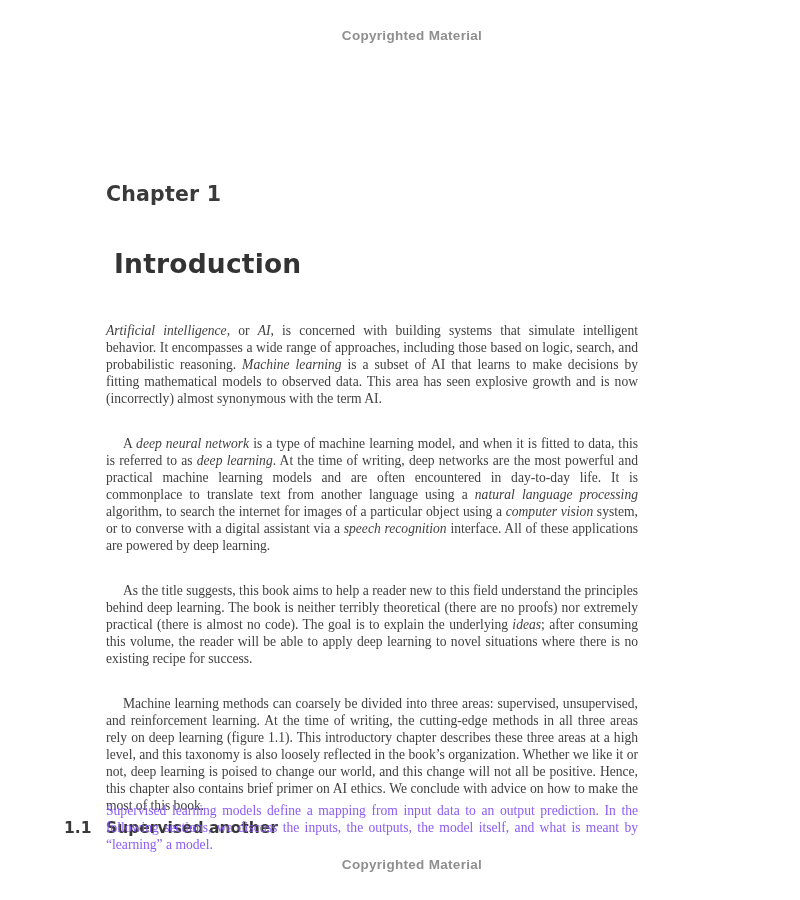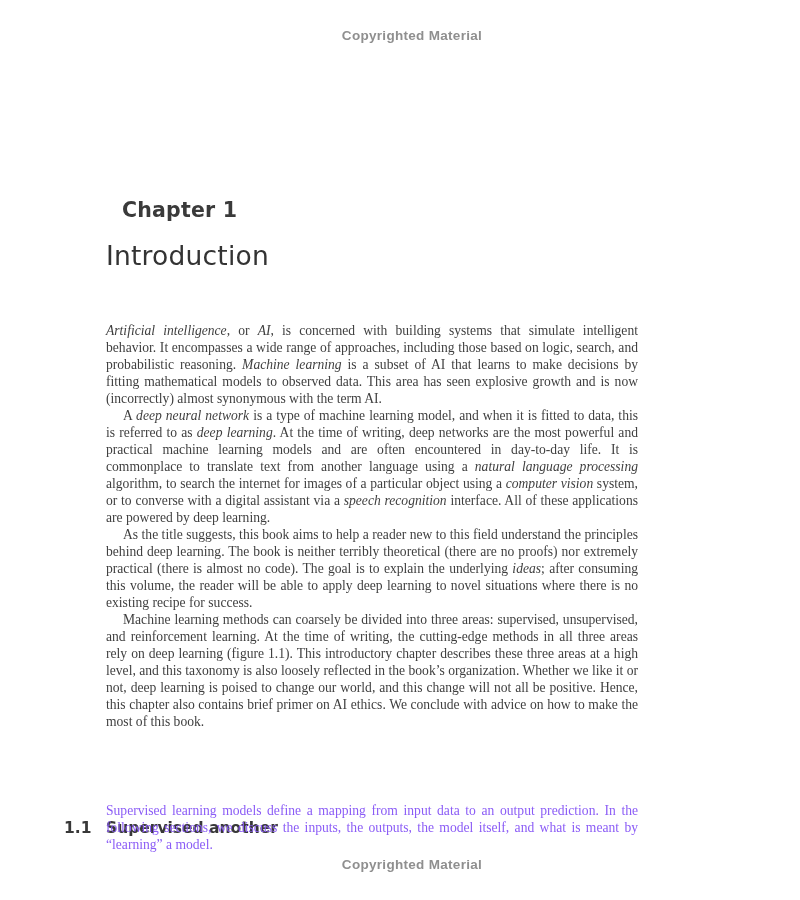--- a/index.html
+++ b/index.html
@@ -28,50 +28,50 @@
   .content {
     position: absolute;
     left: 106px;
     top: 0;
     width: 532px;
   }
   .chapter-label {
     position: absolute;
     top: 182px;
     left: 0;
-    margin: 16px;
+    margin: 0;
     font-family: "DejaVu Sans", sans-serif;
     font-size: 20.5px;
     font-weight: 700;
     color: #3a3a3a;
     letter-spacing: 0.2px;
   }
   .chapter-title {
     position: absolute;
     top: 240px;
     left: 0;
-    margin: 0;
+    margin: 8px;
     font-family: "DejaVu Sans", sans-serif;
     font-size: 26.5px;
-    font-weight: 400;
+    font-weight: 700;
     color: #333333;
     letter-spacing: 0.2px;
   }
   .body-text {
     position: absolute;
     top: 322px;
     left: 0;
     width: 532px;
     font-size: 13.6px;
     line-height: 17px;
     color: #3f3f3f;
     text-align: justify;
   }
   .body-text p { margin: 0; }
-  p.indent { text-indent: 17px; }
+  p.indent { text-indent: 17px; margin-top: 28px; }
   em { }
 
   .section-heading {
     position: absolute;
     top: 772px;
     left: 0;
     font-family: "DejaVu Sans", sans-serif;
     font-weight: 700;
     font-size: 15.5px;
     color: #383838;

